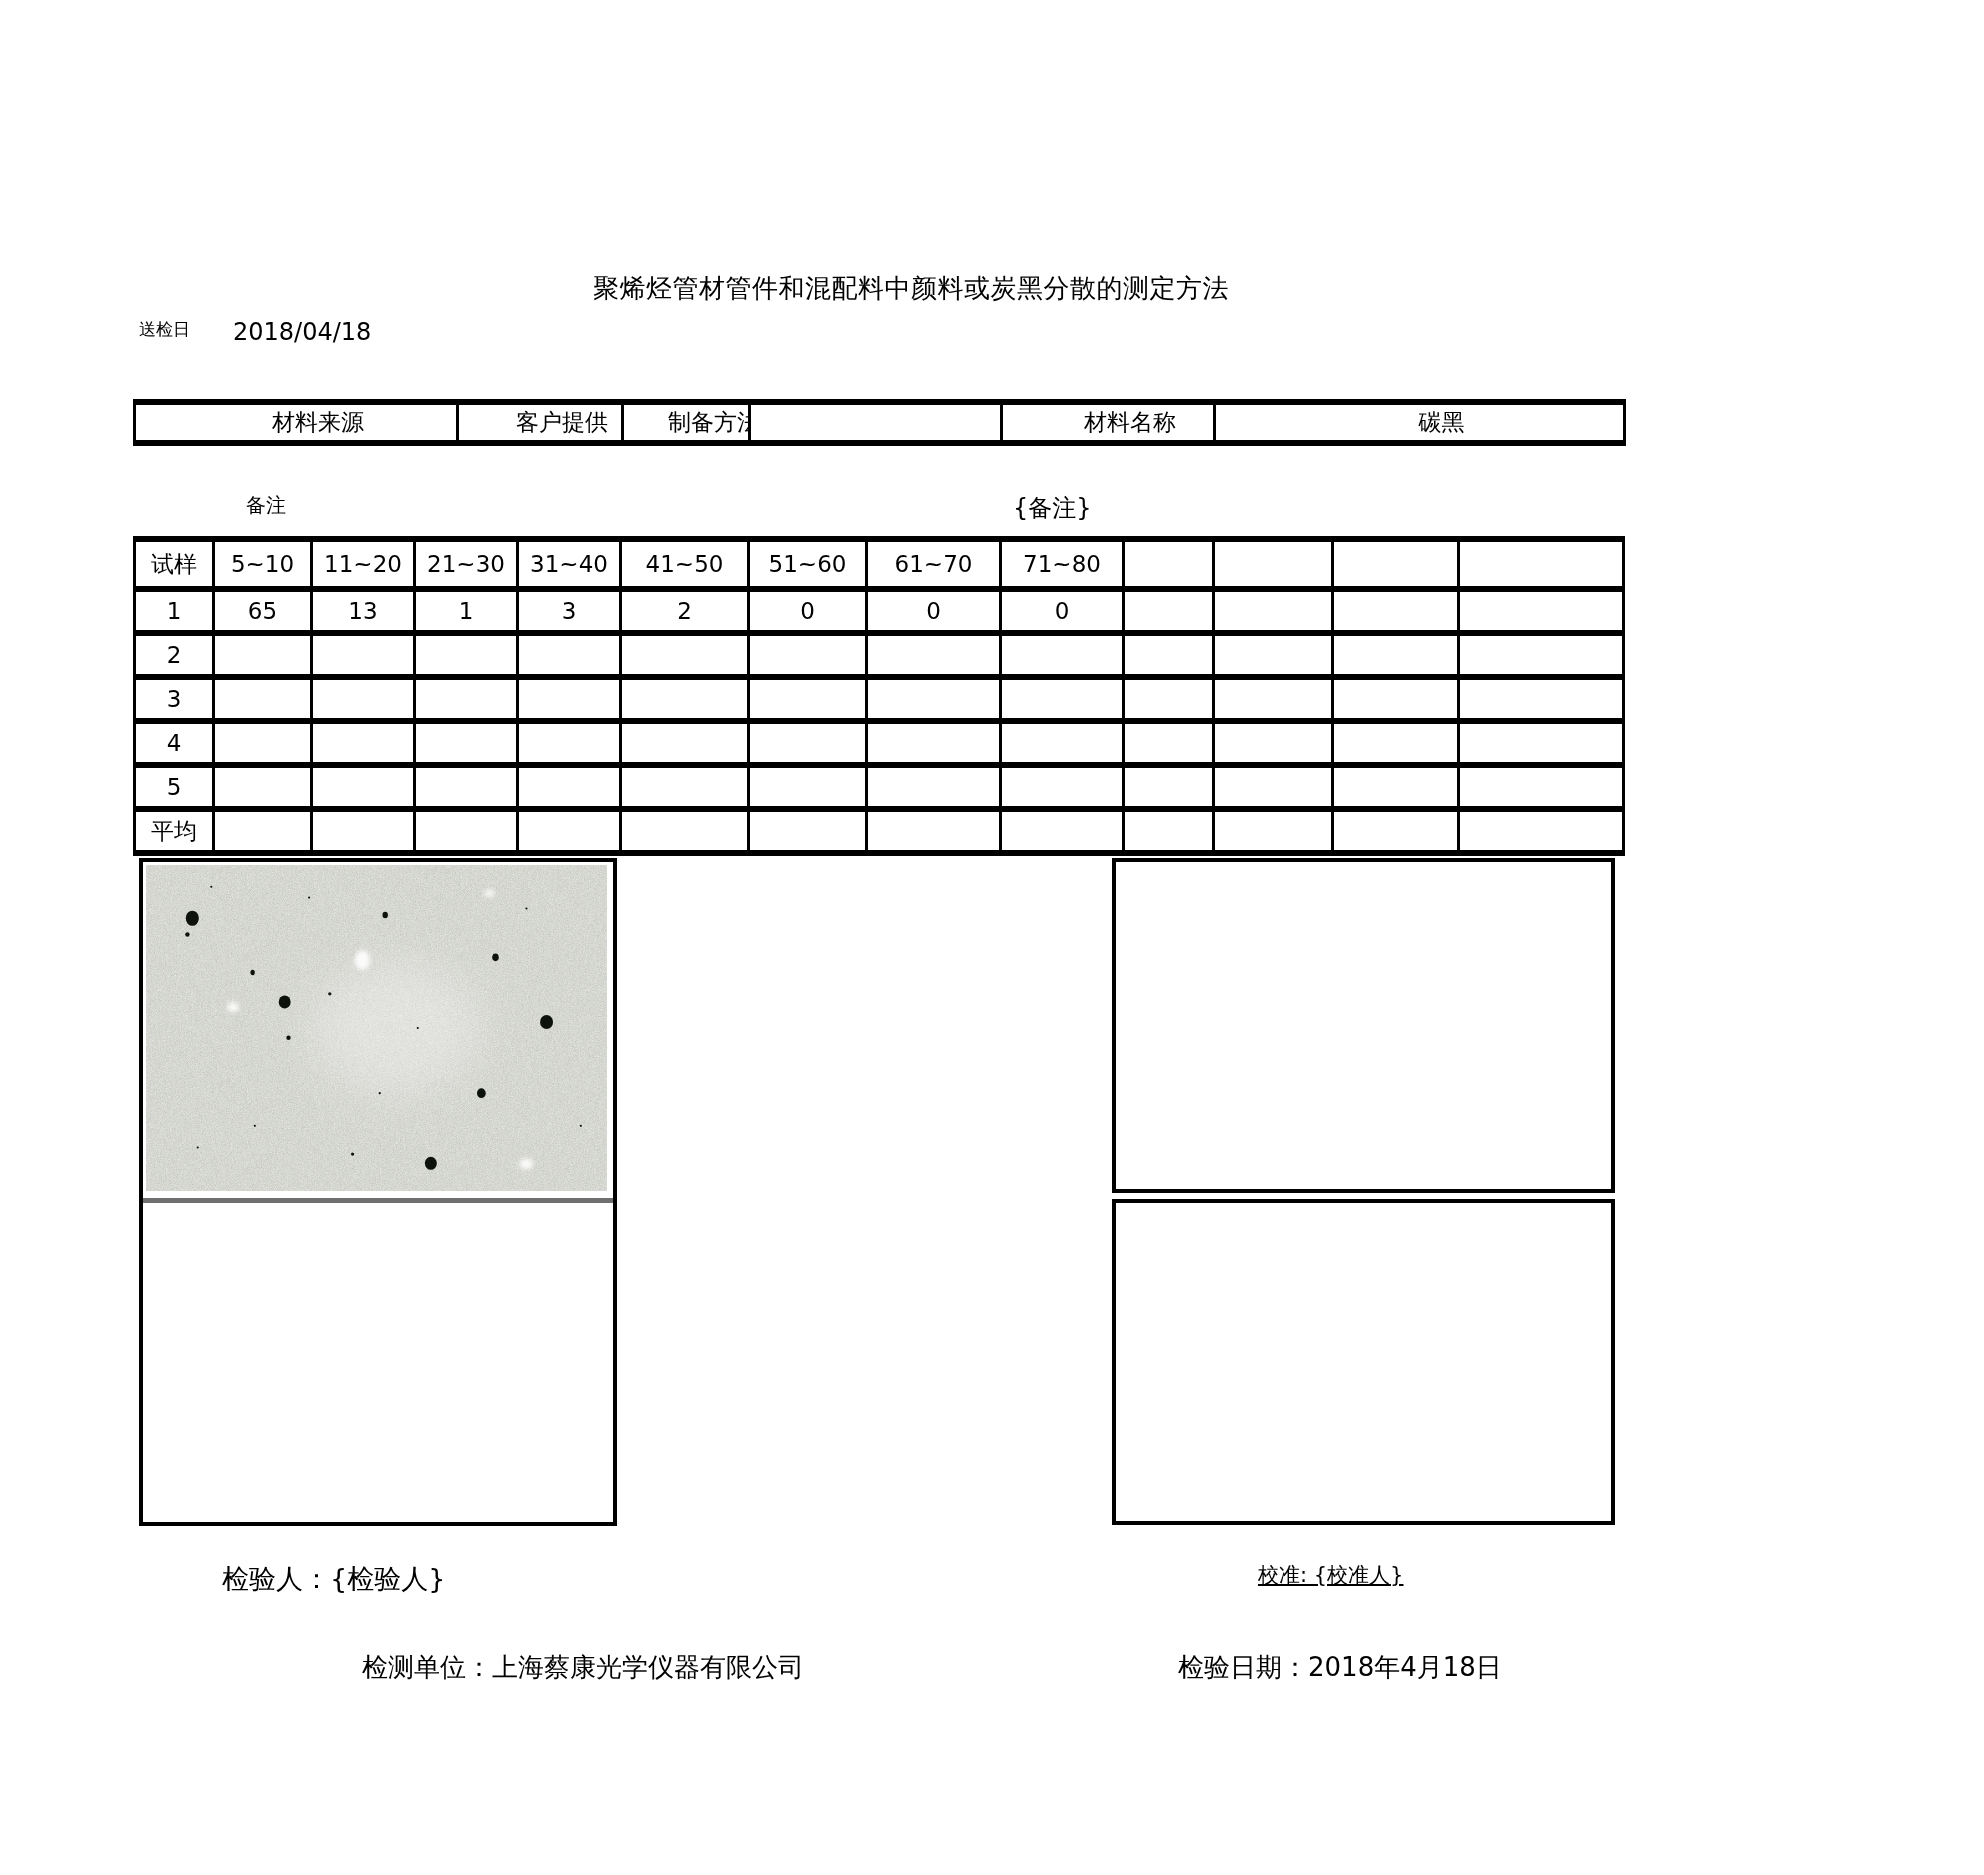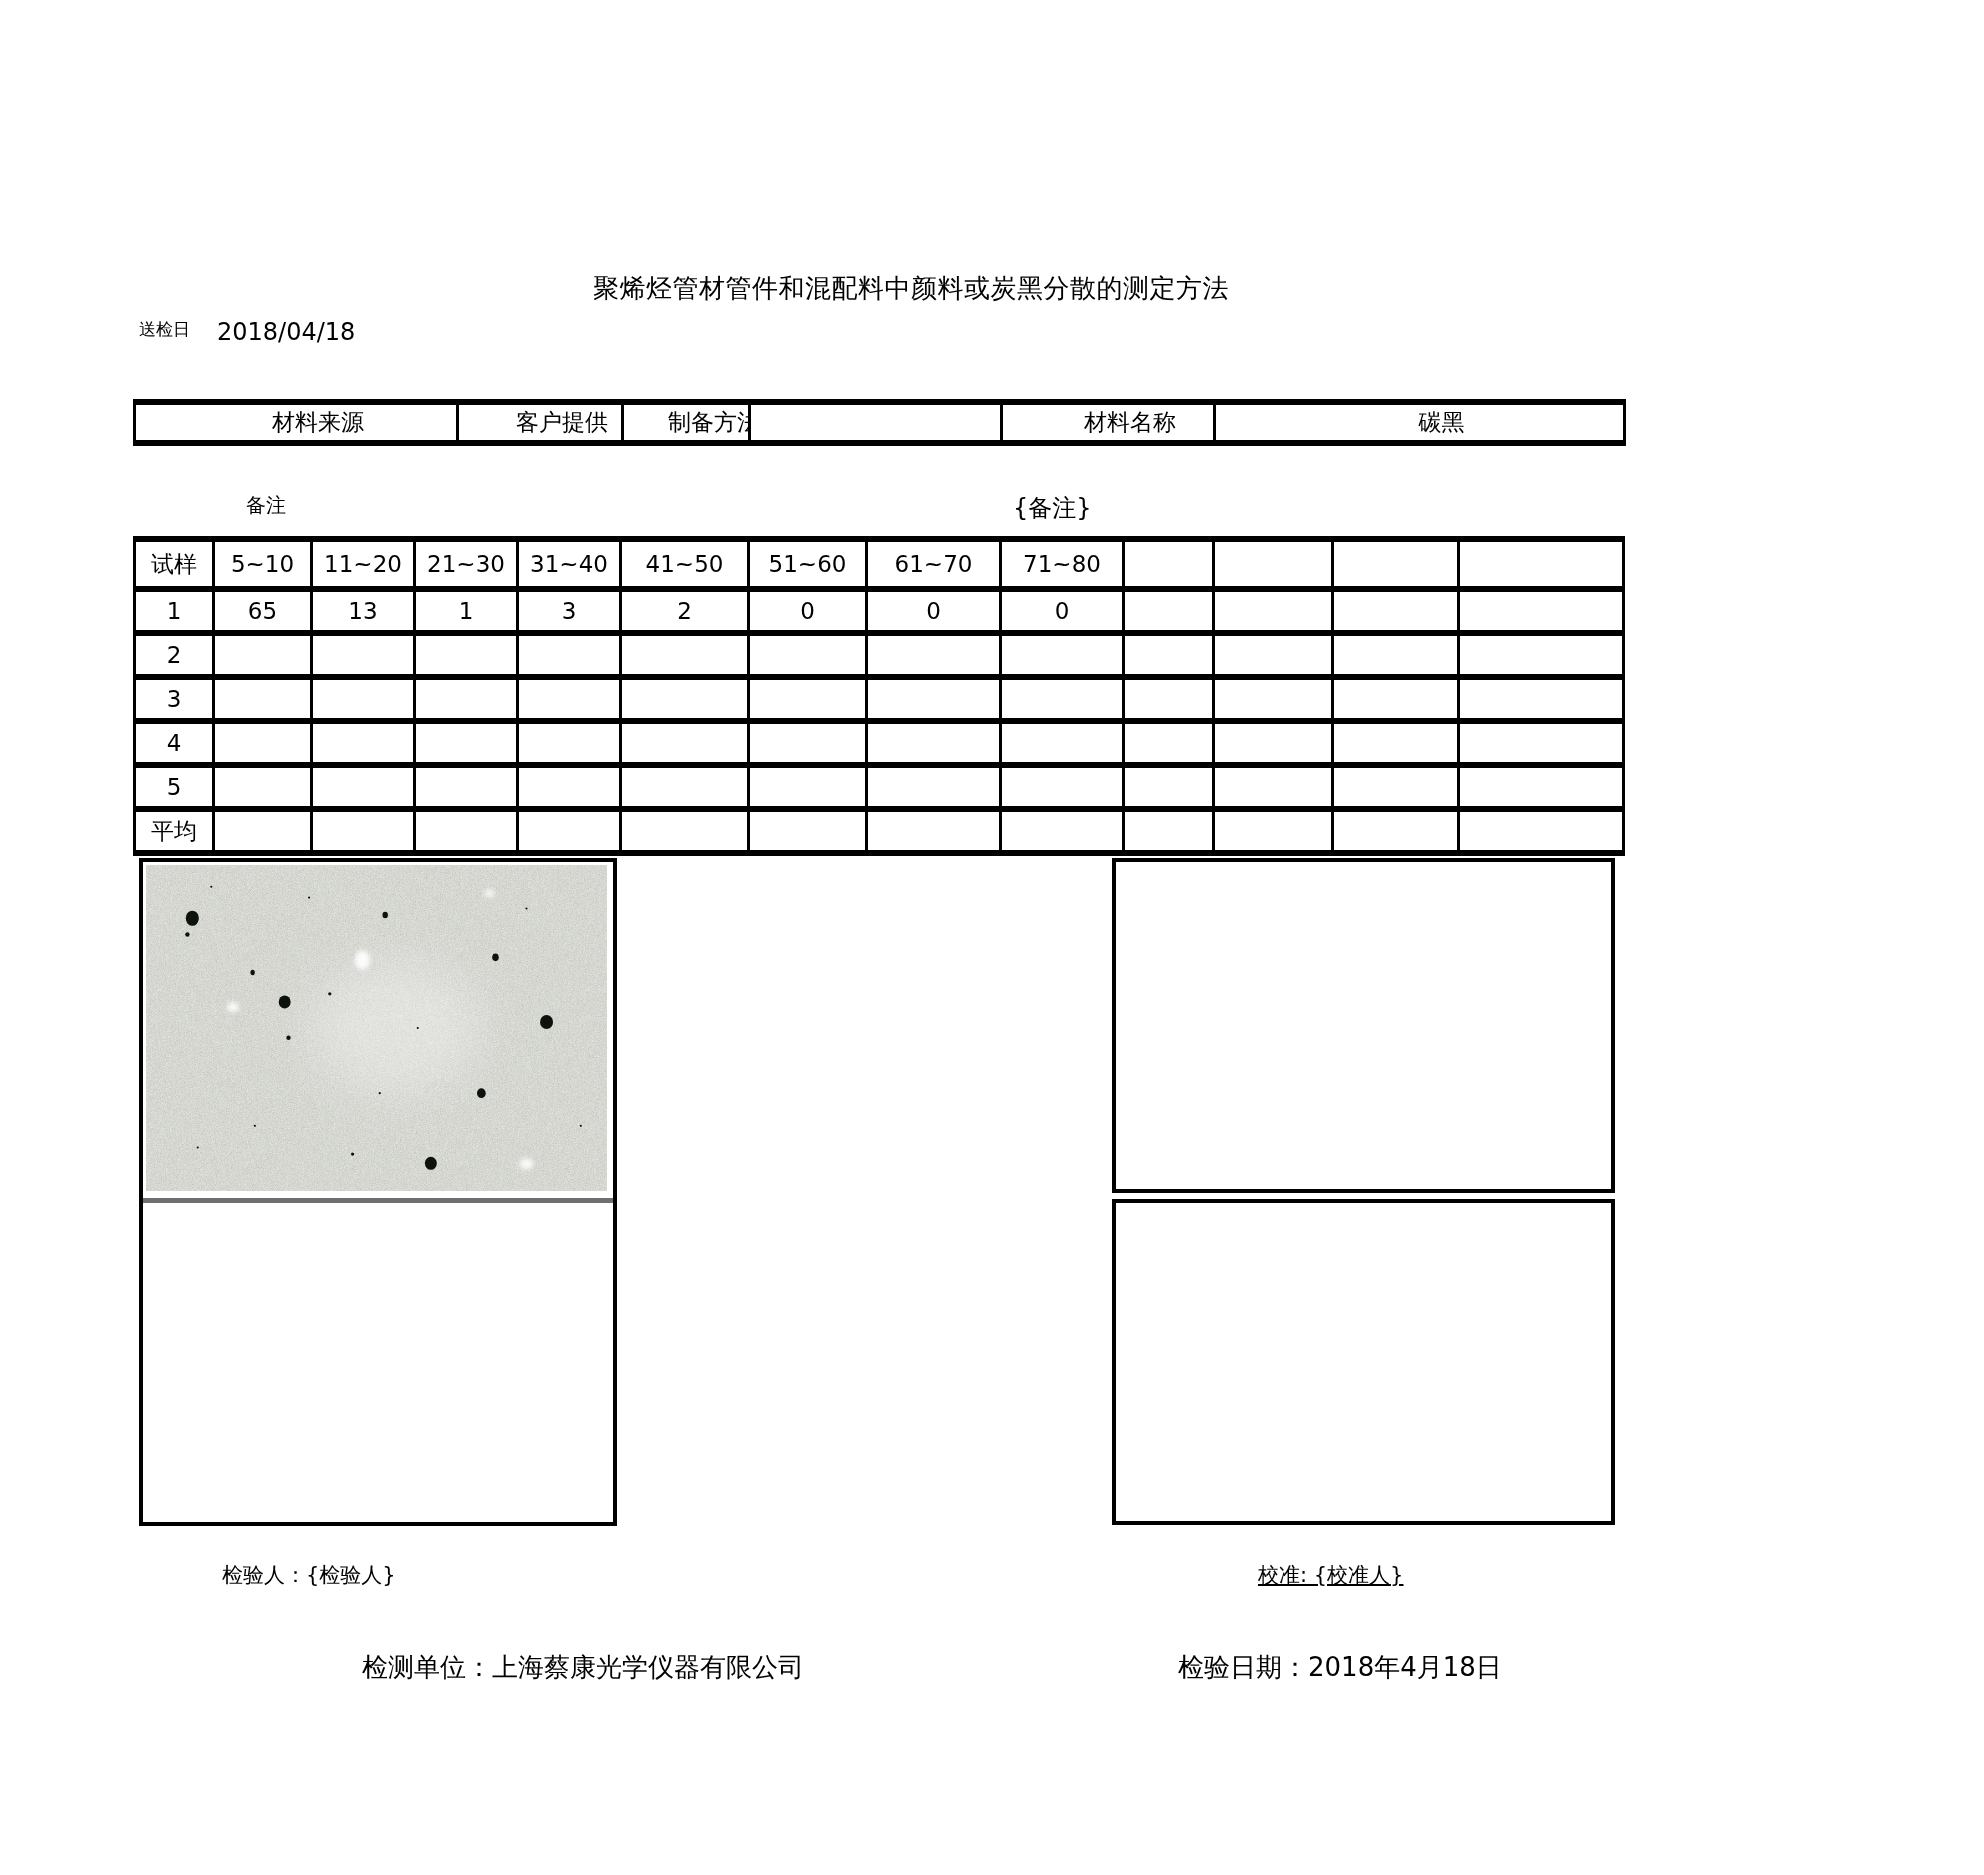--- a/index.html
+++ b/index.html
@@ -1,39 +1,39 @@
 <!DOCTYPE html>
 <html style="font-size:8.7px"><head>
 <meta charset="utf-8">
 <style>
   html,body{margin:0;padding:0;background:#fff;}
   .page{position:relative;width:1985px;height:1876px;background:#ffffff;
         font-family:"DejaVu Sans",sans-serif;color:#000;overflow:hidden;}
   .abs{position:absolute;}
   .title{left:593px;top:251px;font-size:26px;letter-spacing:0.5px;white-space:nowrap;margin-top:20px;}
   .sub-label{left:139px;top:318px;font-size:17px;white-space:nowrap;}
-  .sub-date{left:217px;top:318px;font-size:24px;white-space:nowrap;}
+  .sub-date{left:233px;top:318px;font-size:24px;white-space:nowrap;}
   table{border-collapse:collapse;table-layout:fixed;}
   td{border:3.8px solid #000;border-top-width:6px;border-bottom-width:6px;
      text-align:center;vertical-align:middle;font-size:23px;padding:0;
      overflow:hidden;white-space:nowrap;}
   .info-table{position:absolute;left:133px;top:399px;width:1490px;}
   .info-table td{height:35px;padding-left:44px;}
   .remark-label{left:246px;top:492px;font-size:20px;}
   .remark-value{left:1013px;top:492px;font-size:24px;}
   .grid-table{position:absolute;left:133px;top:536px;width:1490px;}
   .grid-table tr td{height:38px;}
   .grid-table tr:first-child td{height:44px;}
   .frame{position:absolute;border:4.4px solid #000;box-sizing:border-box;background:#fff;}
   .micro-frame{left:139px;top:858px;width:478px;height:668px;}
   .micro-img{position:absolute;left:3.3px;top:3.3px;}
   .micro-sep{position:absolute;left:0;top:336px;width:100%;height:4.9px;background:#6f6f6f;}
   .rbox1{left:1112px;top:858px;width:503px;height:335px;}
   .rbox2{left:1112px;top:1199px;width:503px;height:326px;}
-  .inspector{left:222px;top:1561px;font-size:21px;white-space:nowrap;}
+  .inspector{left:222px;top:1561px;font-size:27px;white-space:nowrap;}
   .calibrator{left:1258px;top:1561px;font-size:21px;white-space:nowrap;text-decoration:underline;}
   .unit{left:362px;top:1650px;font-size:26px;white-space:nowrap;}
   .date-line{left:1178px;top:1650px;font-size:26px;white-space:nowrap;}
 </style>
 </head>
 <body>
 
 <div class="page">
 
   <div class="abs title">聚烯烃管材管件和混配料中颜料或炭黑分散的测定方法</div>

